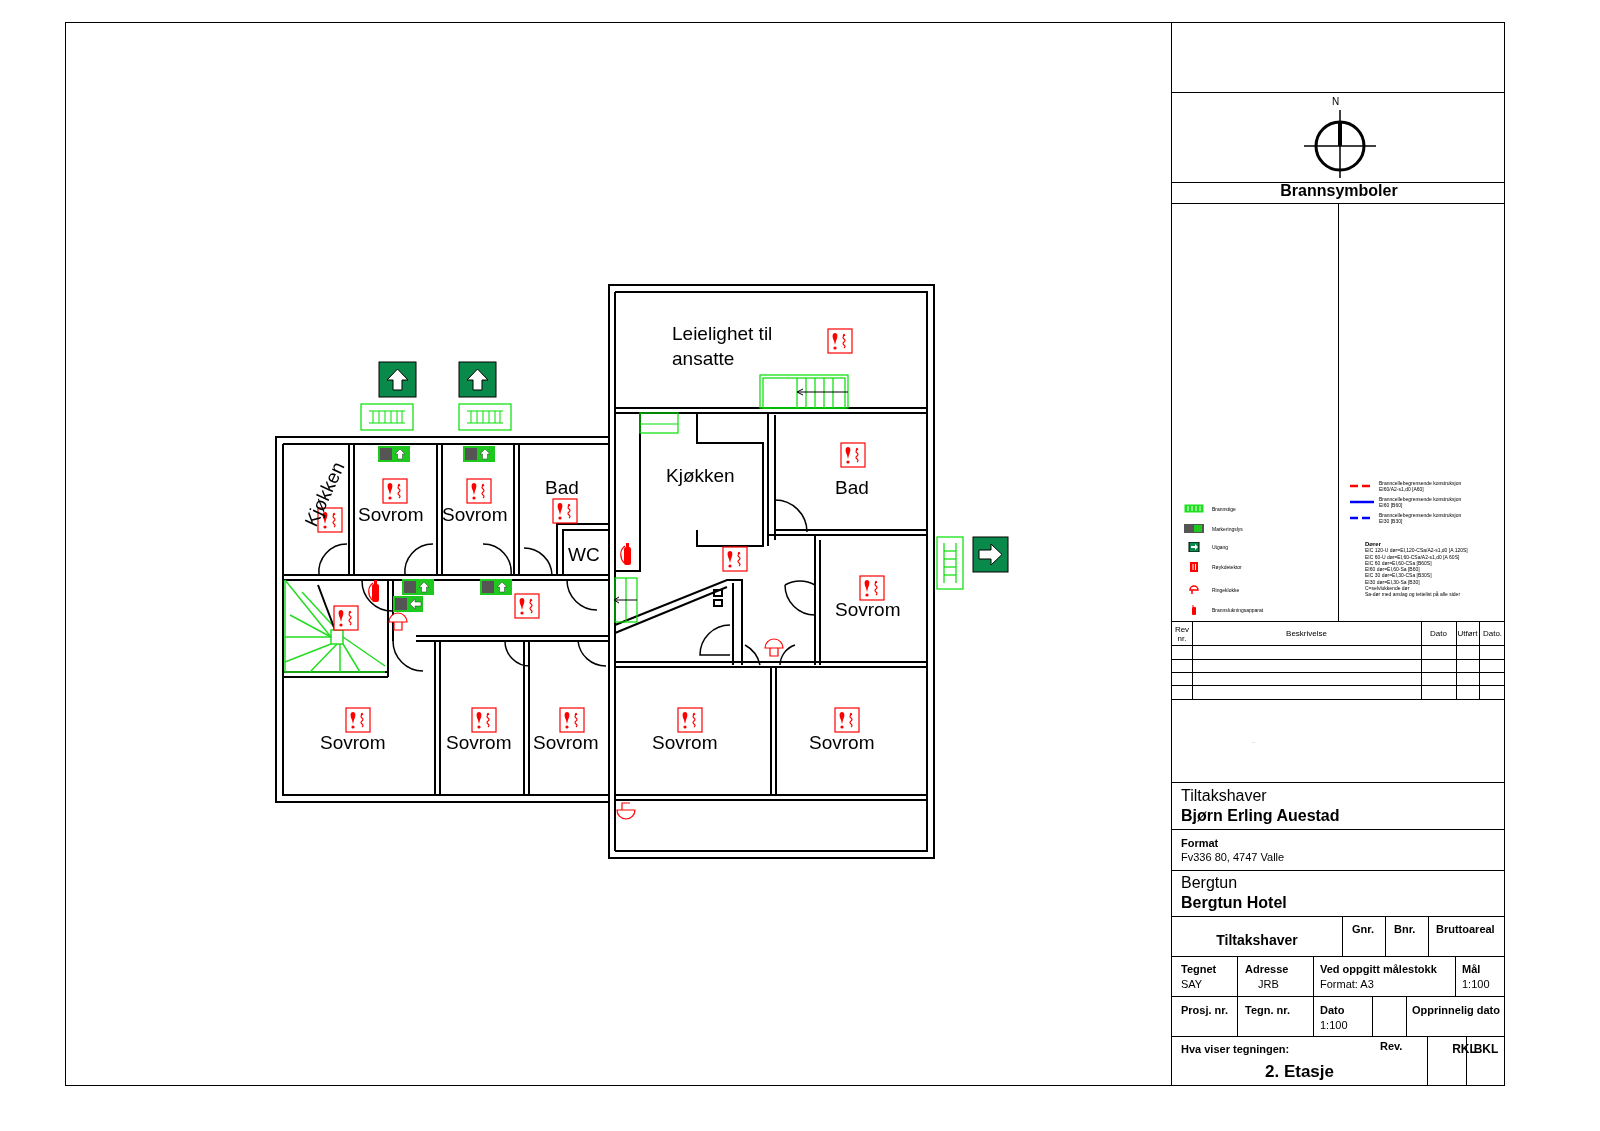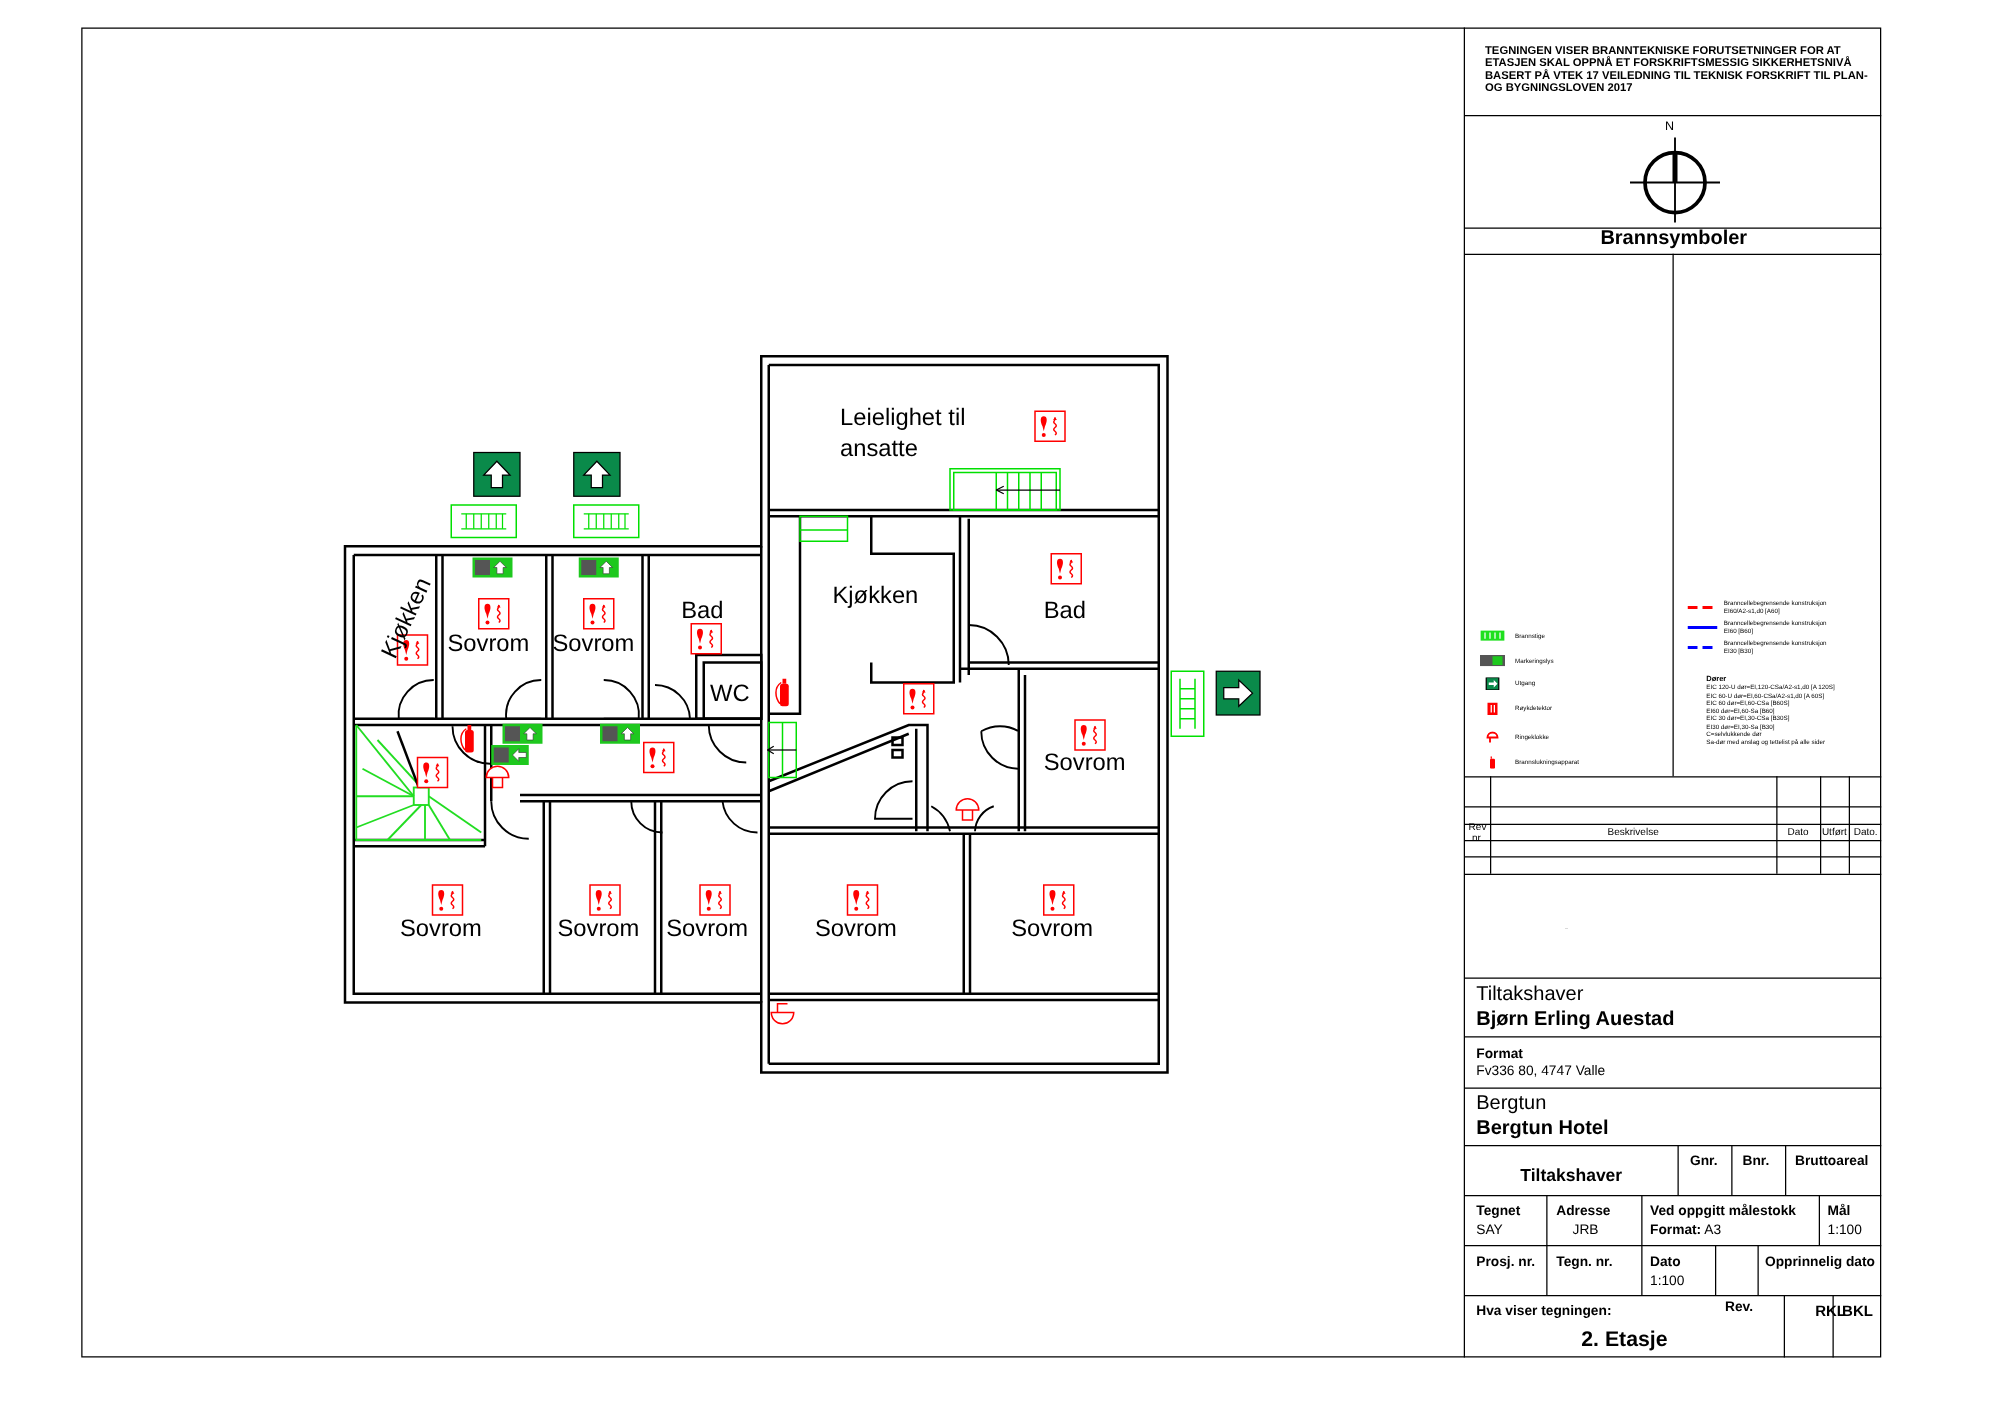--- a/index.html
+++ b/index.html
@@ -7,21 +7,21 @@
   .frame{position:absolute;left:65px;top:22px;width:1440px;height:1064px;border:1.5px solid #000;box-sizing:border-box;}
   .plan{position:absolute;left:0;top:0;}
   .tb{position:absolute;left:1171px;top:22px;width:334px;height:1064px;border-left:1.5px solid #000;box-sizing:border-box;}
   .tb .cell{position:absolute;box-sizing:border-box;}
   .hline{position:absolute;left:0;right:0;height:0;border-top:1.5px solid #000;}
   .vline{position:absolute;width:0;border-left:1.5px solid #000;}
   .note{left:16px;top:13px;width:315px;font-size:9px;font-weight:bold;line-height:10px;}
   .legtitle{left:0;top:160px;width:334px;text-align:center;font-size:16px;font-weight:bold;}
   .leg-item{position:absolute;left:12px;font-size:5px;display:flex;align-items:center;gap:8px;}
   .leg-right{position:absolute;left:180px;font-size:5px;line-height:6.3px;}
-  .revhdr{font-size:8px;text-align:center;margin-top:32px;}
+  .revhdr{font-size:8px;text-align:center;}
   .lbl-s{font-size:11px;font-weight:bold;}
   .val-s{font-size:11px;}
   .big{font-size:16px;}
   .bigb{font-size:16px;font-weight:bold;}
   .tiny{font-size:3px;color:#333;}
 </style>
 </head>
 <body>
 
 <div class="frame"></div>
@@ -239,21 +239,20 @@
     <text x="672" y="365">ansatte</text>
     <text x="666" y="482">Kjøkken</text>
     <text x="835" y="494">Bad</text>
     <text x="835" y="616">Sovrom</text>
     <text x="652" y="749">Sovrom</text>
     <text x="809" y="749">Sovrom</text>
   </g>
 </svg>
 
 <div class="tb">
-  <div class="cell note">TEGNINGEN VISER BRANNTEKNISKE FORUTSETNINGER FOR AT ETASJEN SKAL OPPNÅ ET FORSKRIFTSMESSIG SIKKERHETSNIVÅ BASERT PÅ VTEK 17 VEILEDNING TIL TEKNISK FORSKRIFT TIL PLAN- OG BYGNINGSLOVEN 2017</div>
   <div class="hline" style="top:70px"></div>
 
   <div class="cell" style="left:160px;top:74px;font-size:10px">N</div>
   <svg class="cell" style="left:130px;top:86px" width="76" height="72">
     <circle cx="38" cy="38" r="24" fill="none" stroke="#000" stroke-width="3"></circle>
     <line x1="38" y1="2" x2="38" y2="70" stroke="#000" stroke-width="1.5"></line>
     <line x1="38" y1="14" x2="38" y2="38" stroke="#000" stroke-width="4"></line>
     <line x1="2" y1="38" x2="74" y2="38" stroke="#000" stroke-width="1.5"></line>
   </svg>
   <div class="hline" style="top:160px"></div>
@@ -380,21 +379,21 @@
 
   <div class="vline" style="left:65px;top:934px;height:80px"></div>
   <div class="vline" style="left:141px;top:934px;height:80px"></div>
   <div class="vline" style="left:283px;top:934px;height:40px"></div>
   <div class="cell lbl-s" style="left:9px;top:941px">Tegnet</div>
   <div class="cell val-s" style="left:9px;top:956px">SAY</div>
   <div class="cell lbl-s" style="left:73px;top:941px">Adresse</div>
   <div class="cell val-s" style="left:86px;top:956px">JRB</div>
   <div class="cell lbl-s" style="left:148px;top:941px">Ved oppgitt målestokk</div>
   <div class="cell" style="left:148px;top:956px;font-size:11px">
-    <span style="font-weight:bold">Format:</span>
+    <span style="font-weight:normal">Format:</span>
     <span>A3</span>
   </div>
   <div class="cell lbl-s" style="left:290px;top:941px">Mål</div>
   <div class="cell val-s" style="left:290px;top:956px">1:100</div>
   <div class="hline" style="top:974px"></div>
 
   <div class="vline" style="left:200px;top:974px;height:40px"></div>
   <div class="vline" style="left:234px;top:974px;height:40px"></div>
   <div class="cell lbl-s" style="left:9px;top:982px">Prosj. nr.</div>
   <div class="cell lbl-s" style="left:73px;top:982px">Tegn. nr.</div>

